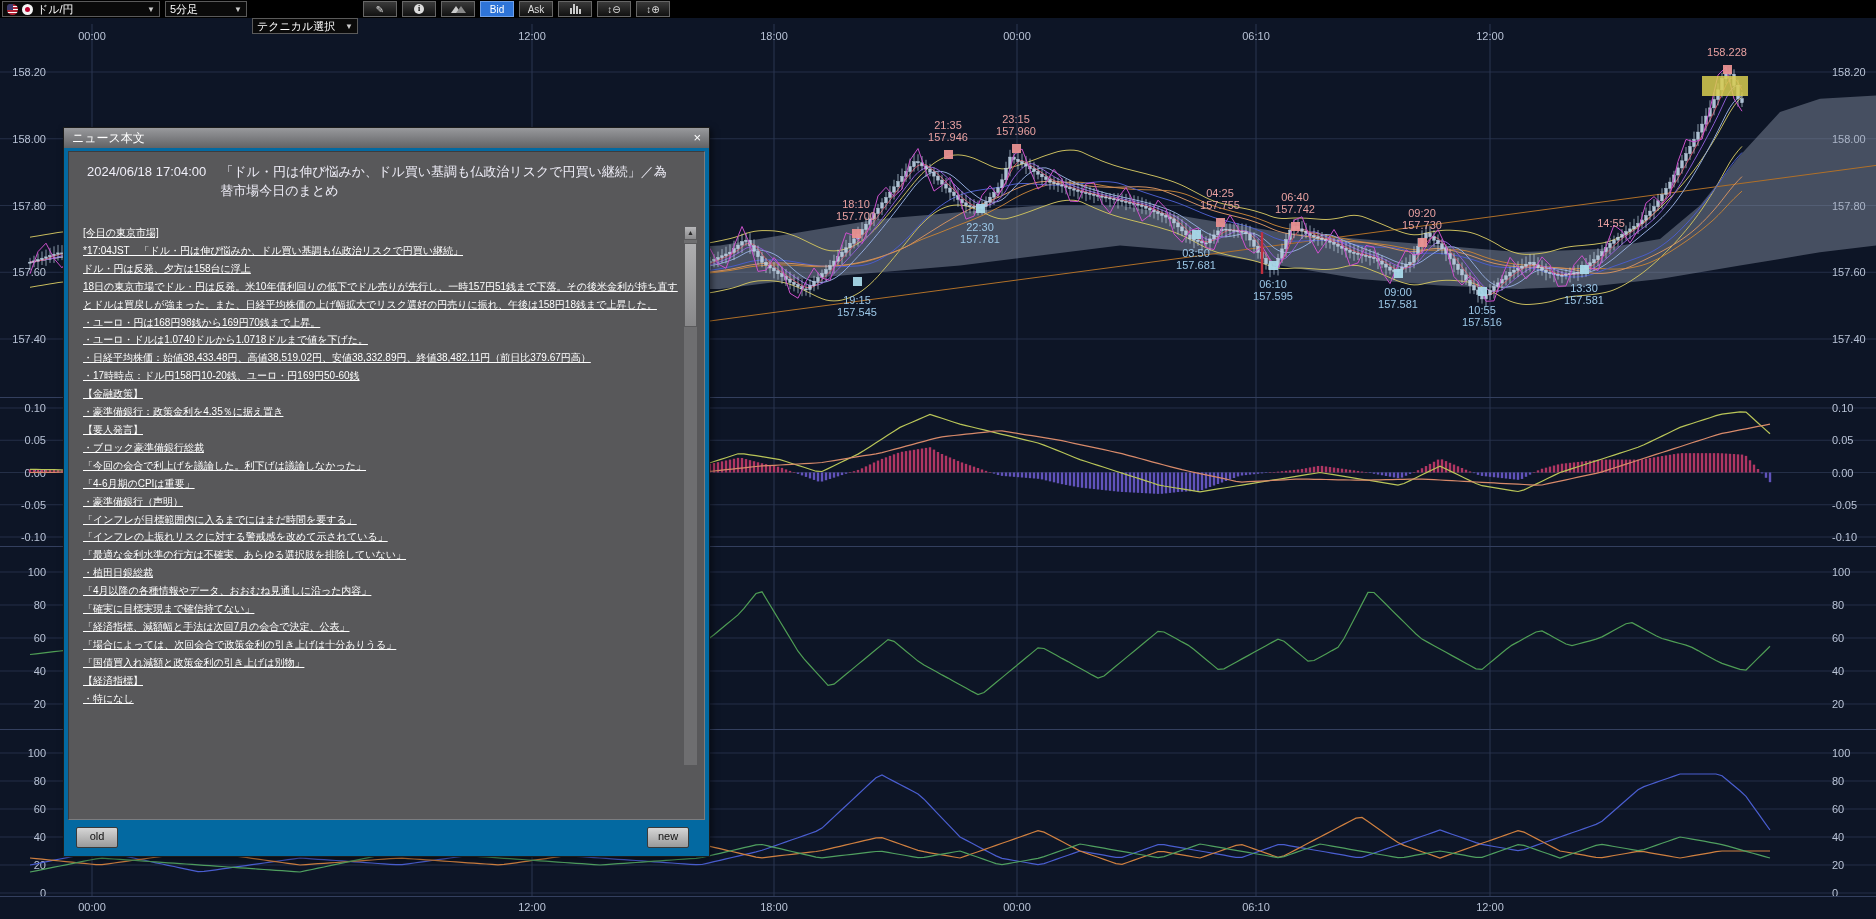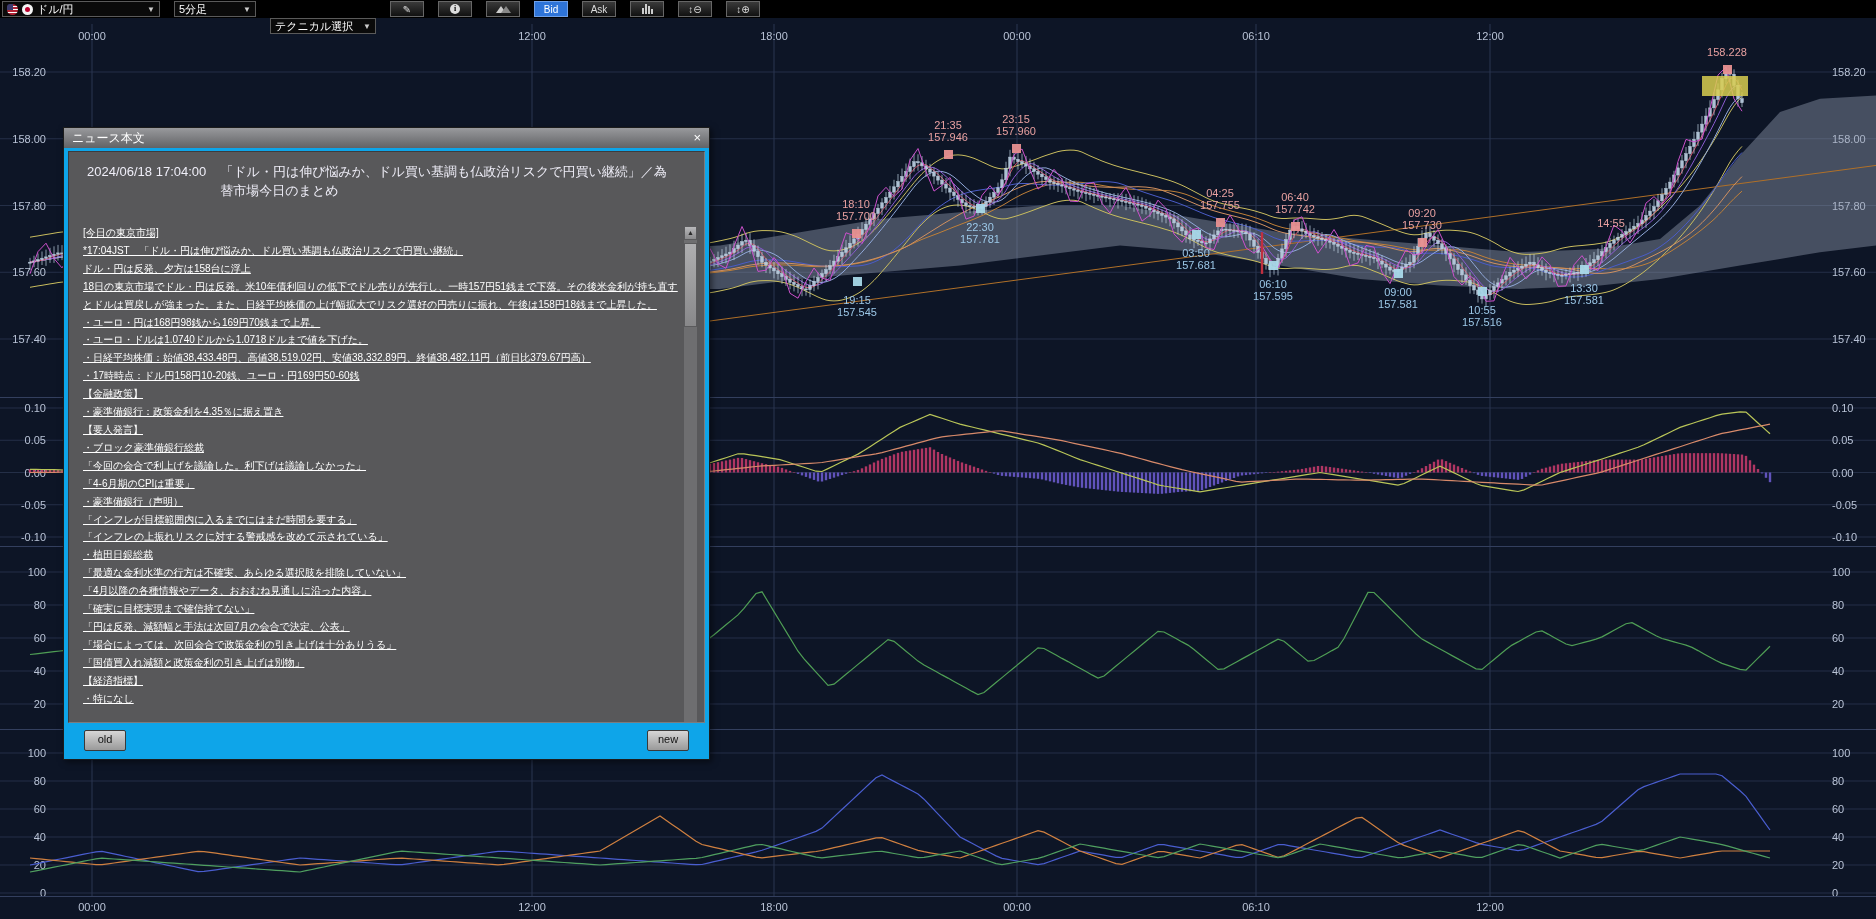--- a/index.html
+++ b/index.html
@@ -1,20 +1,20 @@
 <!DOCTYPE html>
 <html><head>
 <meta charset="utf-8">
 <style>
   html,body{margin:0;padding:0;background:#000;}
   .screen{position:relative;width:1876px;height:919px;overflow:hidden;
     background:#0d1526;font-family:"Liberation Sans","DejaVu Sans",sans-serif;}
   
   .toolbar{position:absolute;left:0;top:0;width:100%;height:18px;background:#000;
-    display:flex;align-items:center;gap:14px;padding-left:2px;z-index:5;box-sizing:border-box;}
+    display:flex;align-items:center;gap:5px;padding-left:2px;z-index:5;box-sizing:border-box;}
   .tb-select{display:flex;align-items:center;background:#0a0a0a;border:1px solid #5a5a5a;
     height:14px;color:#fff;font-size:11px;padding:0 4px;gap:4px;cursor:pointer;}
   .tb-caret{color:#ccc;font-size:8px;margin-left:auto;}
   .pair-box{width:148px;}
   .tf-box{width:72px;}
   .tech-box{width:96px;margin-top:34px;}
   .flag{width:11px;height:11px;border-radius:50%;display:inline-block;position:relative;flex:0 0 auto;}
   .flag-us{background:linear-gradient(#b22234 20%,#fff 20%,#fff 30%,#b22234 30%,#b22234 45%,#fff 45%,#fff 55%,#b22234 55%,#b22234 70%,#fff 70%,#fff 80%,#b22234 80%);}
   .flag-us:before{content:"";position:absolute;left:0;top:0;width:6px;height:6px;background:#3c3b6e;border-radius:3px 0 0 0;}
   .flag-jp{background:#f5f5f5;}
@@ -22,42 +22,42 @@
   .tb-btn{display:flex;align-items:center;justify-content:center;background:linear-gradient(#3a3a3a,#111);
     border:1px solid #666;height:14px;min-width:24px;color:#ddd;font-size:10px;padding:0 4px;cursor:pointer;gap:1px;}
   .tb-btn.bid{background:#2e74d8;color:#fff;border-color:#6fa0e8;text-align:center;}
   .info-circle{display:inline-block;width:10px;height:10px;border-radius:50%;background:#ddd;color:#000;
     font-size:8px;font-weight:bold;line-height:10px;text-align:center;font-family:"Liberation Serif",serif;}
   .mtn{display:inline-block;width:0;height:0;border-left:5px solid transparent;border-right:5px solid transparent;border-bottom:7px solid #ccc;}
   .mtn2{margin-left:-6px;border-bottom-color:#888;}
   .candle-ico{display:flex;align-items:flex-end;gap:1px;height:10px;}
   .candle-ico i{display:block;width:2px;background:#ccc;}
   
-  .popup{position:absolute;left:63px;top:127px;width:647px;height:633px;background:#0ea5e9;
+  .popup{position:absolute;left:63px;top:127px;width:647px;height:730px;background:#0369a1;
     border:1px solid #1c1c1c;z-index:10;box-sizing:border-box;box-shadow:2px 2px 6px rgba(0,0,0,.5);}
   .popup-title{height:20px;background:linear-gradient(#98999c,#626366);display:flex;align-items:center;
     color:#fff;font-size:12px;padding:0 8px;}
   .popup-close{margin-left:auto;color:#fff;font-size:13px;cursor:pointer;line-height:20px;}
   .popup-content{position:absolute;left:4px;right:4px;top:23px;bottom:36px;background:#58585a;
     border:1px solid #3c3c3e;border-right-color:#7c7c7e;border-bottom-color:#7c7c7e;overflow:hidden;}
   .news-header{display:flex;gap:14px;color:#efeef8;font-size:13px;font-weight:normal;
     padding:10px 30px 4px 18px;line-height:19px;}
   .news-date{flex:0 0 auto;}
   .news-body{position:absolute;left:14px;right:26px;top:72px;bottom:6px;color:#fff;font-size:10px;
     line-height:17.9px;overflow:hidden;line-break:anywhere;overflow-wrap:anywhere;text-decoration:underline;}
   .news-line{min-height:17.9px;}
   .scrollbar{position:absolute;right:7px;top:74px;width:13px;height:539px;background:#6e6e70;}
   .sb-btn{position:absolute;left:0;width:13px;height:14px;background:linear-gradient(#b8b8ba,#8a8a8c);
     border:1px solid #5a5a5c;box-sizing:border-box;color:#2a2a2a;font-size:7px;text-align:center;line-height:12px;cursor:pointer;}
   .sb-up{top:0;}
   .sb-thumb{position:absolute;left:0;top:17px;width:13px;height:84px;background:linear-gradient(#aeaeb0,#88888a);
     border:1px solid #5a5a5c;box-sizing:border-box;cursor:pointer;}
   .popup-btn{position:absolute;bottom:8px;width:40px;height:19px;background:linear-gradient(#d6d6d6,#9a9a9a);
     border:1px solid #3a3a3a;border-radius:2px;color:#111;font-size:11px;text-align:center;line-height:17px;cursor:pointer;}
-  .btn-old{left:20px;}
+  .btn-old{left:12px;}
   .btn-new{right:20px;}
   
   .chart-svg{position:absolute;left:0;top:0;z-index:1;}
 </style>
 </head>
 <body>
 
 <div class="screen">
 
   <svg class="chart-svg" width="1876" height="919">
@@ -1560,25 +1560,25 @@
           <div class="news-line">・17時時点：ドル円158円10-20銭、ユーロ・円169円50-60銭</div>
           <div class="news-line">【金融政策】</div>
           <div class="news-line">・豪準備銀行：政策金利を4.35％に据え置き</div>
           <div class="news-line">【要人発言】</div>
           <div class="news-line">・ブロック豪準備銀行総裁</div>
           <div class="news-line">「今回の会合で利上げを議論した。利下げは議論しなかった」</div>
           <div class="news-line">「4-6月期のCPIは重要」</div>
           <div class="news-line">・豪準備銀行（声明）</div>
           <div class="news-line">「インフレが目標範囲内に入るまでにはまだ時間を要する」</div>
           <div class="news-line">「インフレの上振れリスクに対する警戒感を改めて示されている」</div>
+          <div class="news-line">「最適な金利水準の行方は不確実、あらゆる選択肢を排除していない」</div>
           <div class="news-line">・植田日銀総裁</div>
-          <div class="news-line">「最適な金利水準の行方は不確実、あらゆる選択肢を排除していない」</div>
           <div class="news-line">「4月以降の各種情報やデータ、おおむね見通しに沿った内容」</div>
           <div class="news-line">「確実に目標実現まで確信持てない」</div>
-          <div class="news-line">「円は反発、減額幅と手法は次回7月の会合で決定、公表」</div>
+          <div class="news-line">「経済指標、減額幅と手法は次回7月の会合で決定、公表」</div>
           <div class="news-line">「場合によっては、次回会合で政策金利の引き上げは十分ありうる」</div>
           <div class="news-line">「国債買入れ減額と政策金利の引き上げは別物」</div>
           <div class="news-line">【経済指標】</div>
           <div class="news-line">・特になし</div>
         </div>
       <div class="scrollbar">
         <div class="sb-btn sb-up">▲</div>
         <div class="sb-thumb"></div>
 
       </div>

